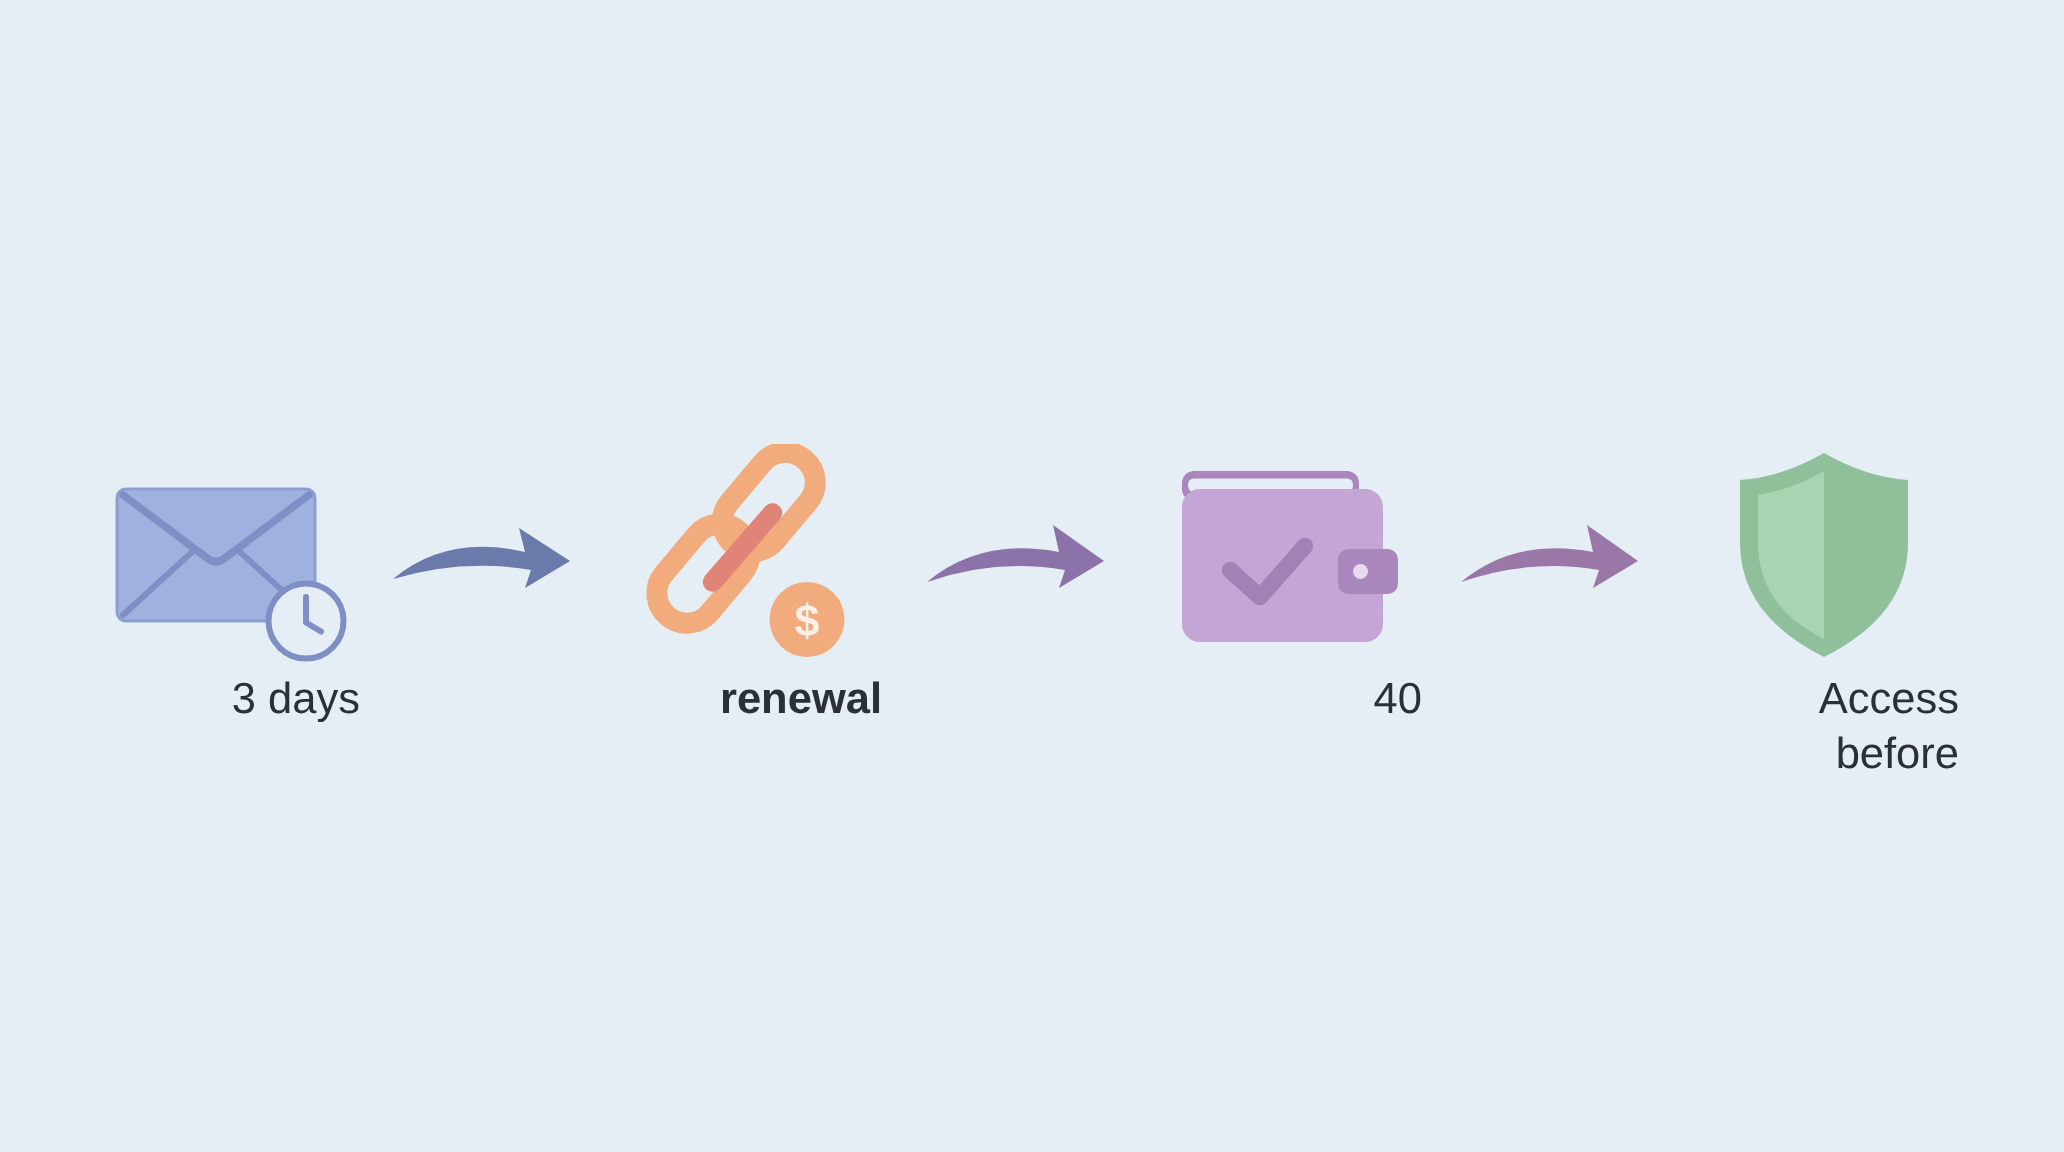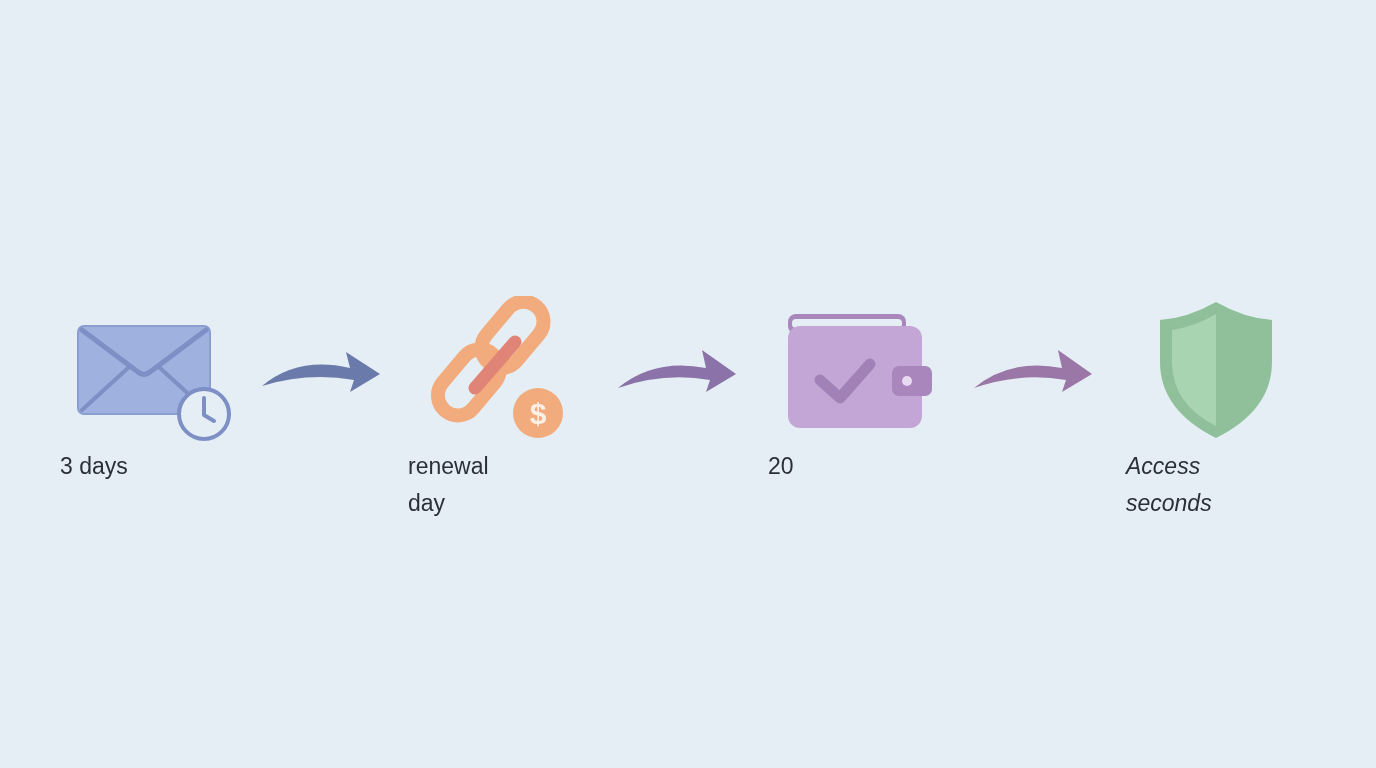--- a/index.html
+++ b/index.html
@@ -5,22 +5,22 @@
   html, body { margin:0; padding:0; }
   body {
     width:1376px; height:768px; overflow:hidden;
     background:#e4eef4;
     font-family:"Liberation Sans", "DejaVu Sans", sans-serif;
     position:relative;
   }
   .step { position:absolute; text-align:center; }
   .step svg { display:block; }
   .label {
-    position:absolute; text-align:left;
-    font-size:23px; line-height:37px; color:#2b3038;
+    position:absolute; text-align:right;
+    font-size:29px; line-height:37px; color:#2b3038;
     white-space:nowrap;
   }
   .arrow { position:absolute; }
 </style>
 </head>
 <body>
 
 <div class="step" style="left:76px; top:322px;">
   <svg width="160" height="122" viewBox="0 0 160 122">
     <rect x="2" y="4" width="132" height="88" rx="6" fill="#9fb1de" stroke="#8b9ed0" stroke-width="2"></rect>
@@ -41,49 +41,48 @@
 
 <div class="step" style="left:425px; top:296px;">
   <svg width="150" height="145" viewBox="0 0 150 145">
     <rect x="74" y="-6" width="40" height="74" rx="20" transform="rotate(40 94 31) translate(0 10)" fill="none" stroke="#f2ab7c" stroke-width="14"></rect>
     <rect x="20" y="54" width="40" height="74" rx="20" transform="rotate(40 40 91) translate(0 -6)" fill="none" stroke="#f2ab7c" stroke-width="14"></rect>
     <line x1="50" y1="92" x2="90" y2="46" stroke="#e08478" stroke-width="13" stroke-linecap="round"></line>
     <circle cx="113" cy="117" r="25" fill="#f2ab7c"></circle>
     <text x="113" y="128" text-anchor="middle" font-family="Liberation Sans, sans-serif" font-size="30" font-weight="bold" fill="#fbefe6">$</text>
   </svg>
 </div>
-<div class="label" style="left:408px; top:448px; width:180px;">
+<div class="label" style="left:408px; top:448px; width:180px;font-weight:bold;">
   <div>renewal</div>
-  <div>day</div>
 </div>
 
 <svg class="arrow" style="left:614px; top:346px;" width="126" height="50" viewBox="0 0 126 50">
   <path d="M4 42 Q40 12 92 22 L88 4 L122 28 L92 46 L96 34 Q50 26 4 42 Z" fill="#8b73a9"></path>
 </svg>
 
 <div class="step" style="left:786px; top:312px;">
   <svg width="146" height="120" viewBox="0 0 146 120">
     <rect x="2" y="2" width="118" height="20" rx="8" fill="#a986bc"></rect>
     <rect x="6" y="7" width="110" height="9" rx="4" fill="#e4eef4"></rect>
     <rect x="2" y="14" width="134" height="102" rx="12" fill="#c4a6d6"></rect>
     <path d="M34 68 L54 86 L84 52" fill="none" stroke="#a181b6" stroke-width="11" stroke-linecap="round" stroke-linejoin="round"></path>
     <rect x="106" y="54" width="40" height="30" rx="7" fill="#a986bc"></rect>
     <circle cx="121" cy="69" r="5" fill="#e8d8f0"></circle>
   </svg>
 </div>
 <div class="label" style="left:768px; top:448px; width:180px;">
-  <div>20</div>
+  <div>40</div>
 </div>
 
 <svg class="arrow" style="left:970px; top:346px;" width="126" height="50" viewBox="0 0 126 50">
   <path d="M4 42 Q40 12 92 22 L88 4 L122 28 L92 46 L96 34 Q50 26 4 42 Z" fill="#9b77a7"></path>
 </svg>
 
 <div class="step" style="left:1156px; top:300px;">
   <svg width="120" height="140" viewBox="0 0 120 140">
     <path d="M60 2 Q88 18 116 20 L116 62 Q116 110 60 138 Q4 110 4 62 L4 20 Q32 18 60 2 Z" fill="#8fc09a"></path>
     <path d="M60 14 L60 126 Q16 104 16 62 L16 30 Q40 26 60 14 Z" fill="#a9d4b2"></path>
   </svg>
 </div>
-<div class="label" style="left:1126px; top:448px; width:180px;font-style:italic;">
+<div class="label" style="left:1126px; top:448px; width:180px;">
   <div>Access</div>
-  <div>seconds</div>
+  <div>before</div>
 </div>
 
 </body></html>

